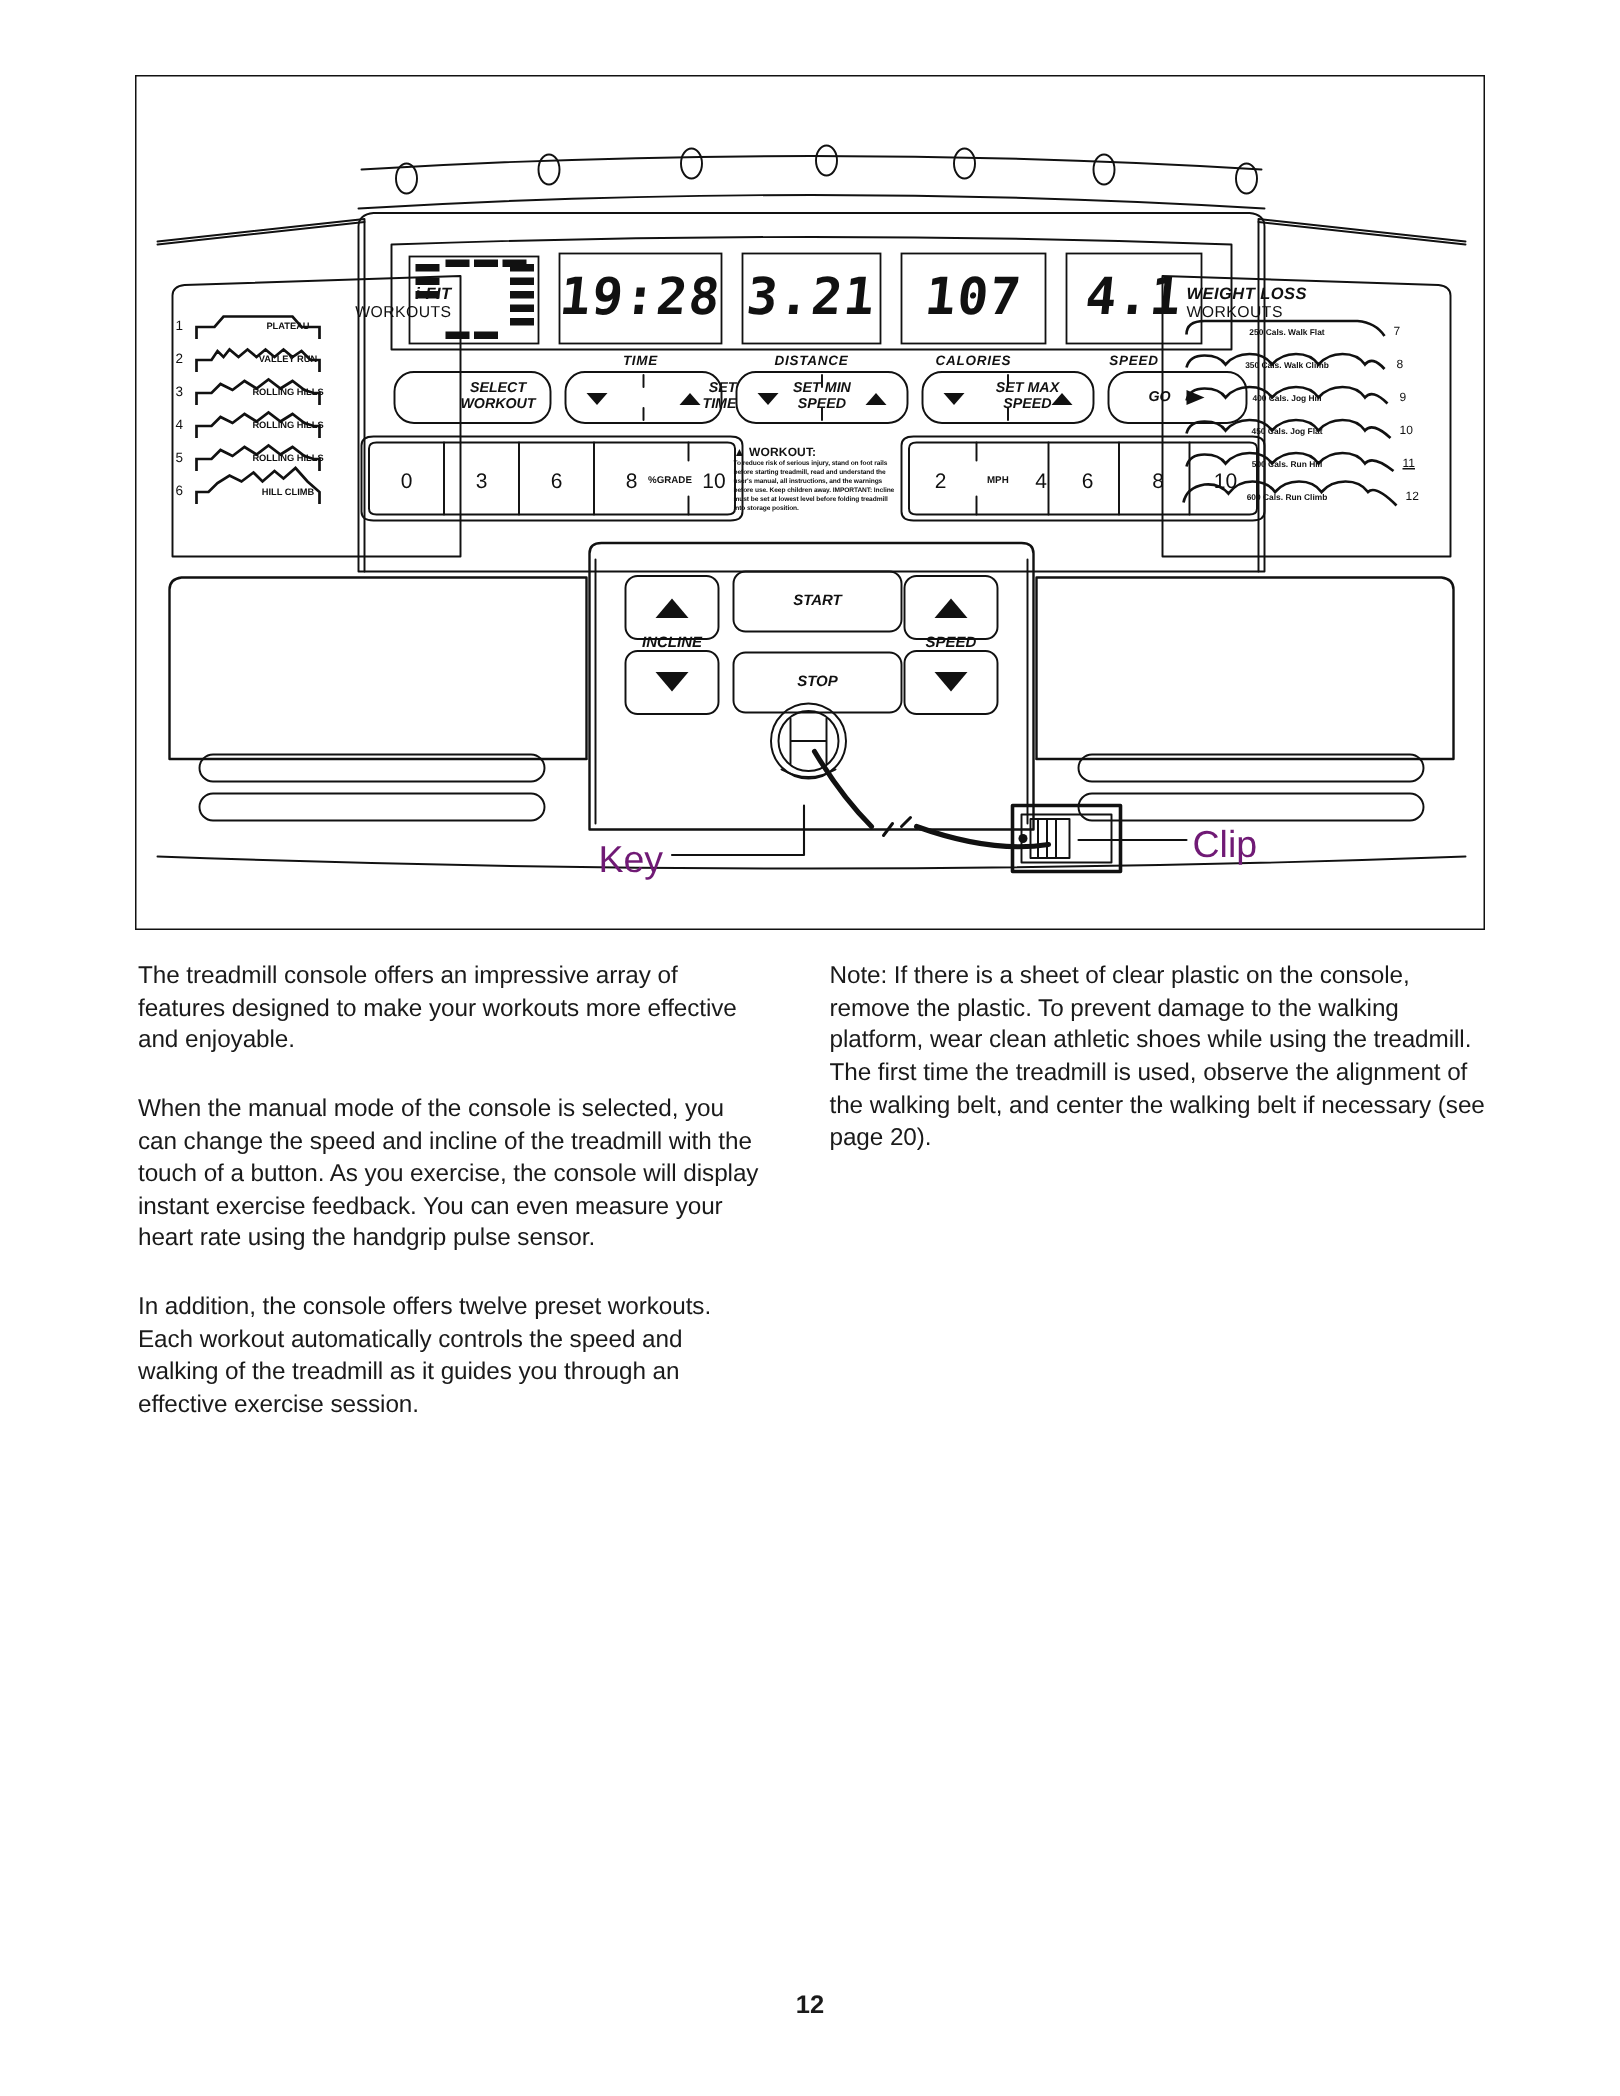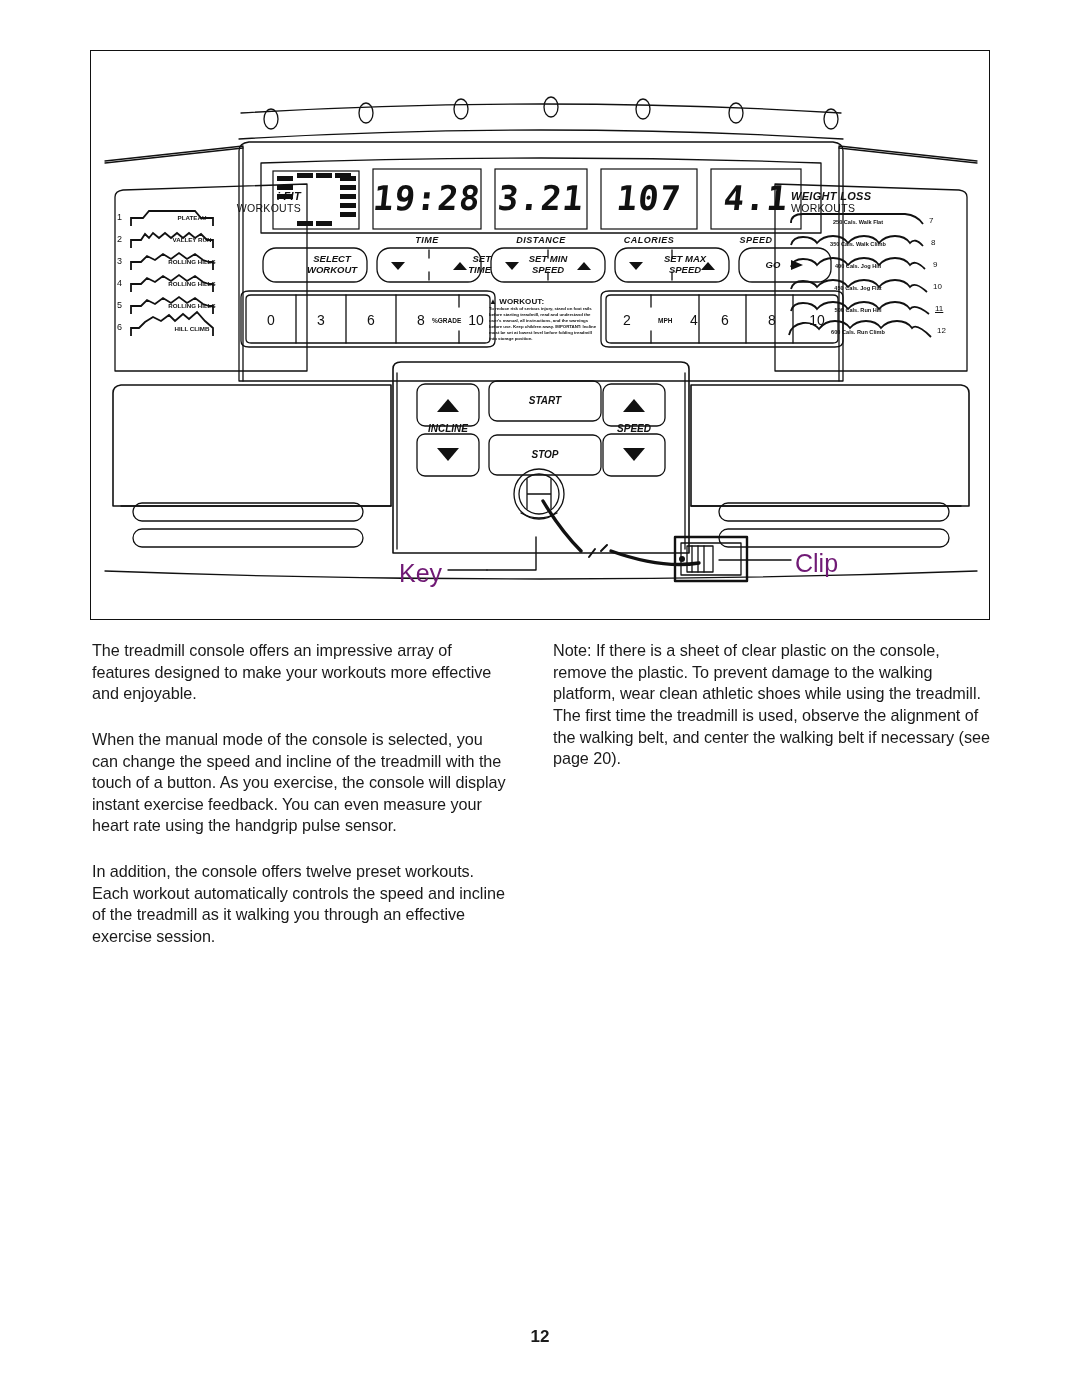--- a/index.html
+++ b/index.html
@@ -438,20 +438,20 @@
   <div class="ctrl-txt" style="left:498px;top:372px;width:90px;">SPEED</div>
 
   <div class="keyclip-lbl" style="left:308px;top:508px;">Key</div>
   <div class="keyclip-lbl" style="left:704px;top:498px;">Clip</div>
 
 </div>
 
 <div id="colL">
   <p class="body">The treadmill console offers an impressive array of features designed to make your workouts more effective and enjoyable.</p>
   <p class="body">When the manual mode of the console is selected, you can change the speed and incline of the treadmill with the touch of a button. As you exercise, the console will display instant exercise feedback. You can even measure your heart rate using the handgrip pulse sensor.</p>
-  <p class="body">In addition, the console offers twelve preset workouts. Each workout automatically controls the speed and incline of the treadmill as it walking you through an effective exercise session.</p>
+  <p class="body">In addition, the console offers twelve preset workouts. Each workout automatically controls the speed and walking of the treadmill as it guides you through an effective exercise session.</p>
 </div>
 
 <div id="colR">
   <p class="body">Note: If there is a sheet of clear plastic on the console, remove the plastic. To prevent damage to the walking platform, wear clean athletic shoes while using the treadmill. The first time the treadmill is used, observe the alignment of the walking belt, and center the walking belt if necessary (see page 20).</p>
 </div>
 
 <div id="pagenum">12</div>
 
 </body></html>

